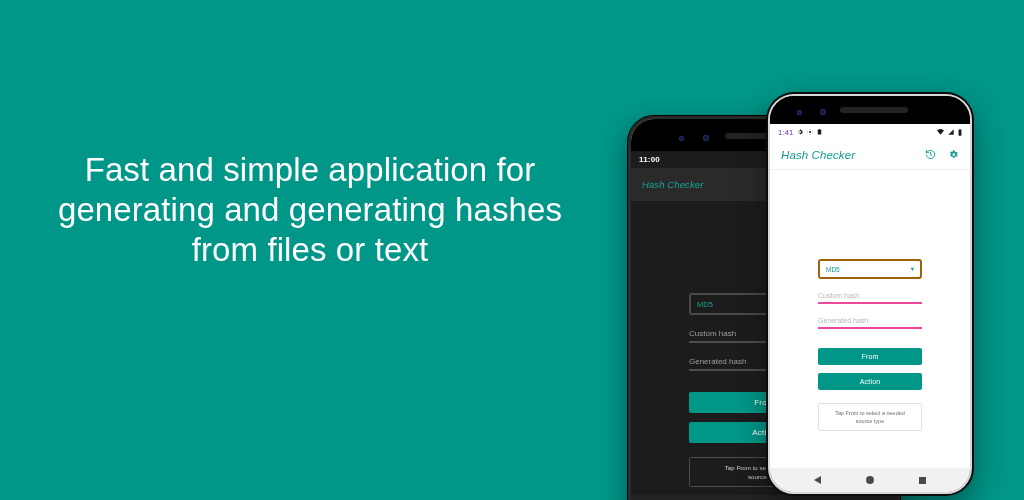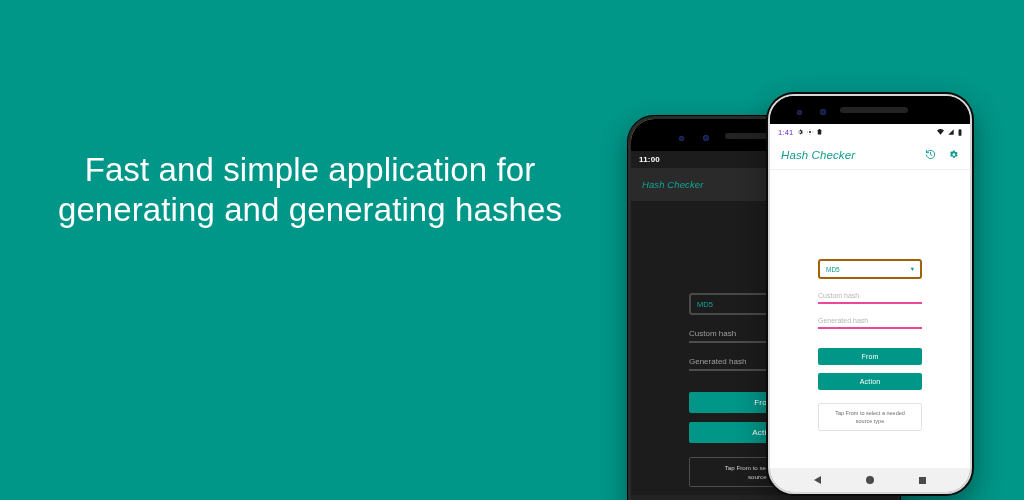--- a/index.html
+++ b/index.html
@@ -251,20 +251,21 @@
   .side-btn { position: absolute; border-radius: 2px; }
   #btn-power  { right: -3px; top: 82px;  width: 3px; height: 44px; background: #6fd8cd; }
   #btn-volume { right: -3px; top: 148px; width: 3px; height: 56px; background: #f0f0f0; }
 </style>
 </head>
 <body>
 
 <div class="headline">
   <span class="line">Fast and simple application for</span>
   <span class="line">generating and generating hashes</span>
+  <span class="line">from files or text</span>
 </div>
 
 <div class="phone" id="phone-dark">
   <div class="bezel-inner"></div>
 
   <div class="notch-area">
     <span class="cam c1"></span>
     <span class="cam c2"></span>
     <span class="speaker"></span>
   </div>

